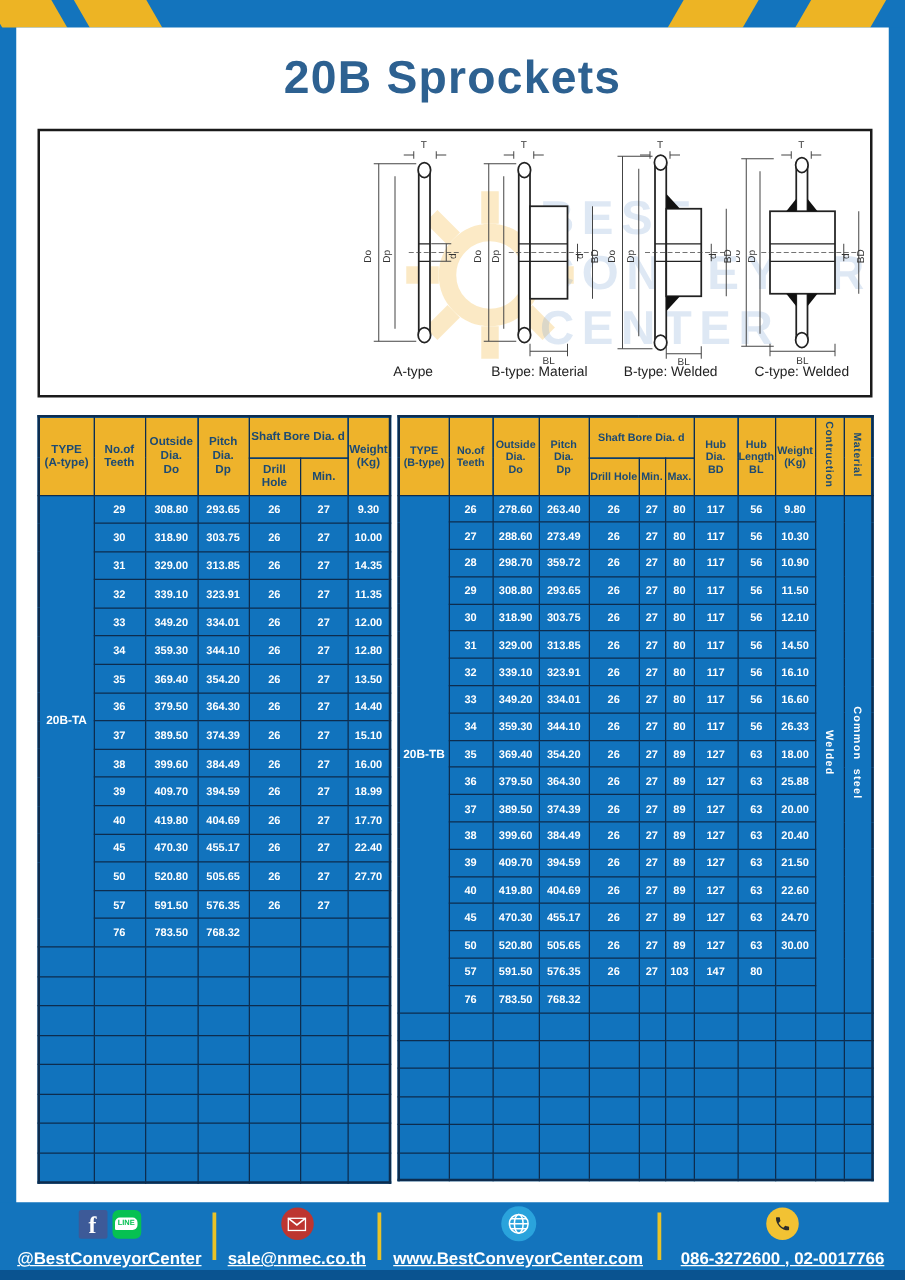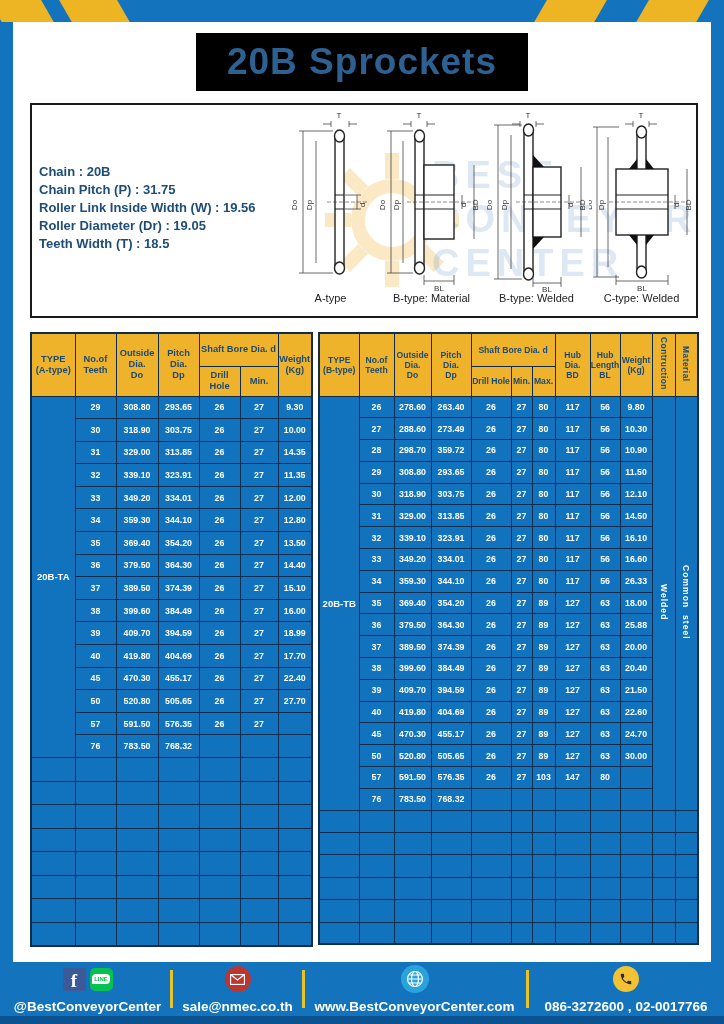--- a/index.html
+++ b/index.html
@@ -5,21 +5,21 @@
   html,body{margin:0;padding:0;}
   body{width:724px;height:1024px;position:relative;font-family:"Liberation Sans",sans-serif;background:#1374bd;overflow:hidden;}
   #page{position:absolute;inset:0;}
   
   .white-sheet{position:absolute;left:13px;top:22px;right:13px;bottom:62px;background:#ffffff;}
   .topbar{position:absolute;left:0;top:0;width:724px;height:22px;background:#1374bd;overflow:hidden;}
   .stripe{position:absolute;top:-4px;height:32px;background:#edb424;}
   .stripe.l{transform:skewX(30deg);}
   .stripe.r{transform:skewX(-30deg);}
   
-  .title-banner{position:absolute;left:196px;top:33px;width:332px;height:58px;background:#000000;display:flex;align-items:center;justify-content:center;}
+  .title-banner{position:absolute;left:196px;top:33px;width:332px;height:58px;background:#ffffff;display:flex;align-items:center;justify-content:center;}
   .title-banner span{font-size:37px;font-weight:bold;color:#2d6191;letter-spacing:1px;}
   
   .diagram-box{position:absolute;left:30px;top:103px;width:668px;height:215px;background:#fff;border:2px solid #1a1a1a;box-sizing:border-box;overflow:hidden;}
   .wm-gear{position:absolute;left:285px;top:40px;opacity:.30;}
   .wm-text{position:absolute;left:400px;top:48px;width:300px;font-weight:bold;font-size:38px;line-height:44px;letter-spacing:6px;color:rgba(125,165,210,.25);white-space:pre-line;}
   .spec-block{position:absolute;left:7px;top:58px;width:250px;}
   .spec-block div{font-size:13px;font-weight:bold;color:#1d4d78;line-height:18px;white-space:nowrap;}
   .diagrams{position:absolute;left:250px;top:4px;right:2px;height:205px;display:flex;}
   .diag{flex:1;display:flex;flex-direction:column;align-items:center;position:relative;}
   .diag svg{flex:0 0 auto;}
@@ -34,21 +34,21 @@
   td.type-cell{background:#1173bd;color:#ffffff;font-size:9.5px;font-weight:bold;text-align:center;vertical-align:middle;}
   td.vert{background:#1173bd;color:#ffffff;font-size:8.6px;font-weight:bold;text-align:center;vertical-align:middle;}
   td.vert span{writing-mode:vertical-rl;letter-spacing:1px;white-space:pre;}
   th.vhd{background:#eeb32b;color:#1c4a73;font-weight:bold;font-size:8.4px;text-align:center;vertical-align:middle;}
   th.vhd span{writing-mode:vertical-rl;letter-spacing:.5px;}
   
   .footer{position:absolute;left:0;bottom:8px;width:724px;height:54px;background:#1374bd;}
   .footer-bottom-strip{position:absolute;left:0;bottom:0;width:724px;height:8px;background:#0a5390;}
   .fgroup{position:absolute;top:2px;text-align:center;}
   .fgroup .icons{height:30px;display:flex;align-items:center;justify-content:center;gap:4px;}
-  .fgroup .ftext{font-size:13.5px;font-weight:bold;color:#ffffff;white-space:nowrap;margin-top:5px;}
+  .fgroup .ftext{font-size:13.5px;font-weight:bold;color:#ffffff;white-space:nowrap;margin-top:5px;text-decoration:underline;}
   .fsep{position:absolute;top:8px;width:3px;height:38px;background:#e9c227;}
   .icon-fb{width:23px;height:23px;background:#3d5a98;border-radius:2px;color:#fff;font-weight:bold;font-size:19px;font-family:"Liberation Serif",serif;display:flex;align-items:flex-end;justify-content:center;line-height:21px;}
   .icon-line{width:23px;height:23px;background:#06c152;border-radius:5px;display:flex;align-items:center;justify-content:center;}
   .icon-line b{background:#fff;color:#06c152;font-size:6px;border-radius:4px 4px 4px 1px;padding:2px 2px;font-family:"Liberation Sans",sans-serif;}
   .icon-circle{border-radius:50%;display:flex;align-items:center;justify-content:center;}
 </style>
 </head>
 <body>
 
 <div id="page">
@@ -70,27 +70,20 @@
     <svg class="wm-gear" width="150" height="150" viewBox="0 0 150 150">
       <g fill="none" stroke="#f3ba42" stroke-width="14">
         <circle cx="75" cy="75" r="34"></circle>
         <path d="M75 8 75 34 M75 116 75 142 M8 75 34 75 M116 75 142 75 M28 28 46 46 M104 104 122 122 M122 28 104 46 M46 104 28 122"></path>
       </g>
     </svg>
     <div class="wm-text">BEST
 CONVEYOR
 CENTER</div>
 
-    <div class="spec-block">
-      <div>Chain : 20B</div>
-      <div>Chain Pitch (P) : 31.75</div>
-      <div>Roller Link Inside Width (W) : 19.56</div>
-      <div>Roller Diameter (Dr) : 19.05</div>
-      <div>Teeth Width (T) : 18.5</div>
-    </div>
 
     <div class="diagrams">
 
       <div class="diag">
         <svg width="95" height="185" viewBox="0 0 95 185">
           <g stroke="#444" stroke-width="0.8" fill="none" font-family="Liberation Sans,sans-serif">
             <text x="56" y="9" font-size="8" fill="#333" stroke="none" text-anchor="middle">T</text>
             <path d="M48 12 48 18 M66 12 66 18 M40 15 48 15 M66 15 74 15"></path>
 
             <g stroke="#222" stroke-width="1.4">

